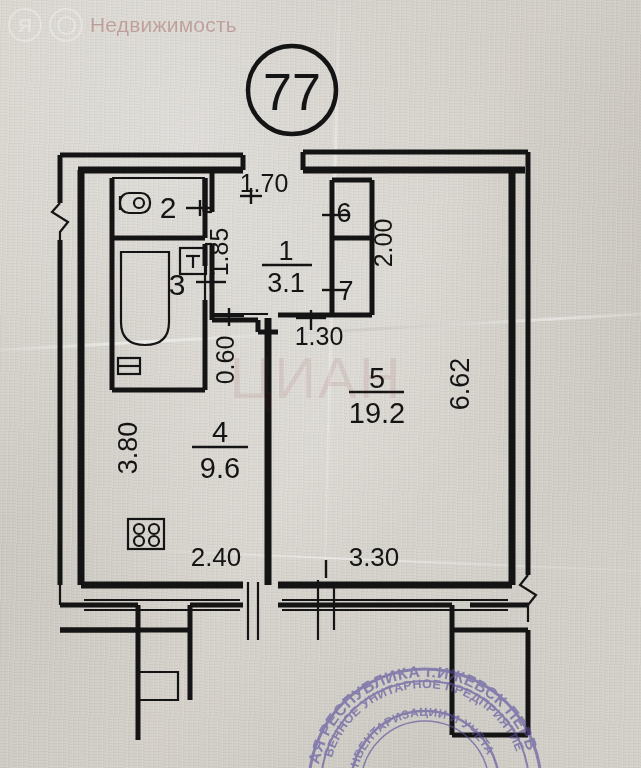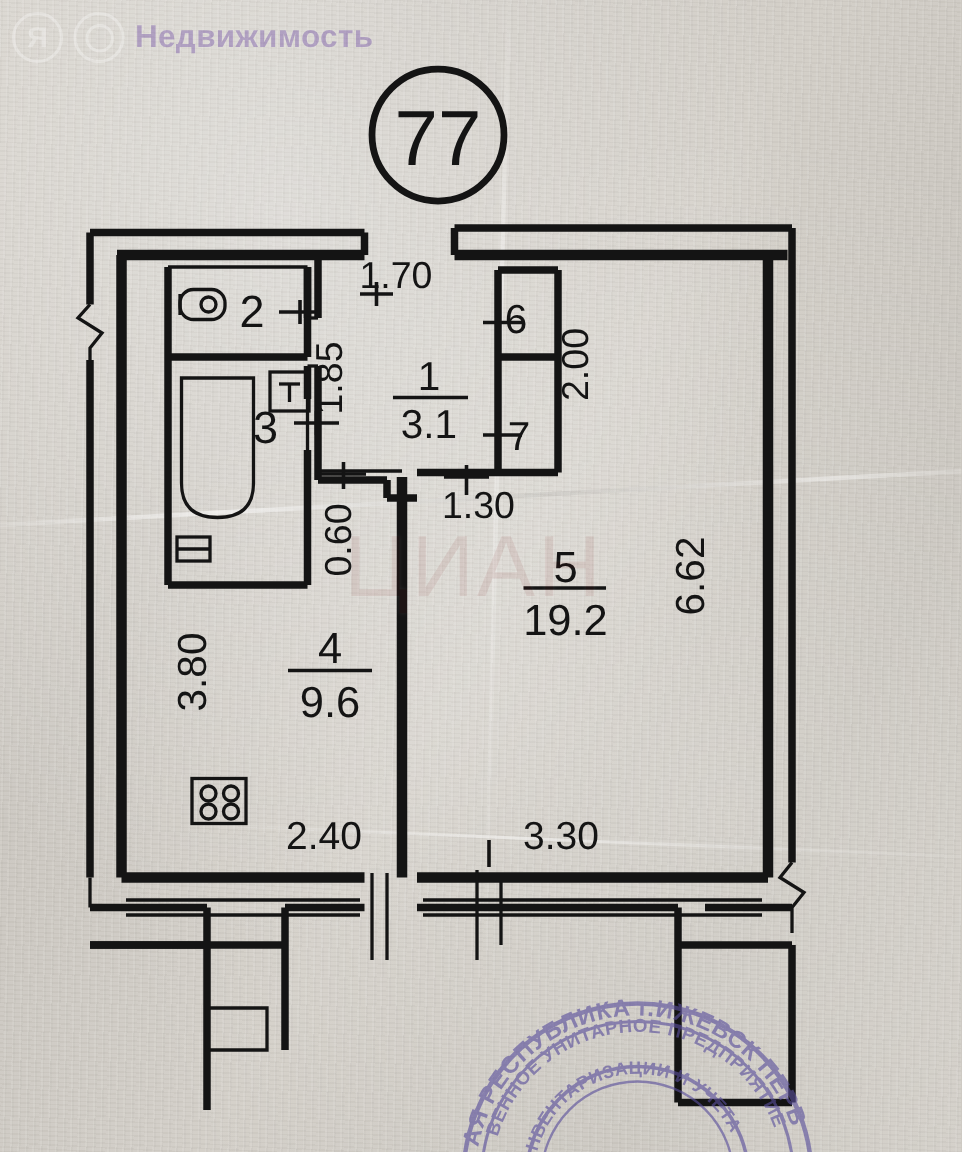--- a/index.html
+++ b/index.html
@@ -52,21 +52,21 @@
     border:2px solid #ffffff;color:#ffffff;
     display:flex;align-items:center;justify-content:center;
     font-size:19px;font-weight:700;line-height:1;
   }
   #ya-wm .glyph.second{ position:relative; }
   #ya-wm .glyph.second .inner{
     width:15px;height:15px;border-radius:50%;
     border:2px solid #ffffff;
   }
   #ya-wm .wmtext{
-    color:#4c1d95;font-size:21px;font-weight:700;letter-spacing:.2px;
+    color:#7f1d1d;font-size:21px;font-weight:400;letter-spacing:.2px;
     text-shadow:0 0 2px rgba(255,255,255,.5);
   }
 
   
   #ghost-wm{
     position:absolute;left:246px;top:338px;width:140px;height:78px;
     opacity:.085;pointer-events:none;
     color:#7f1d1d;font-size:58px;font-weight:400;letter-spacing:2px;
     display:flex;align-items:center;justify-content:center;
     text-shadow:0 0 3px rgba(255,255,255,.9);

